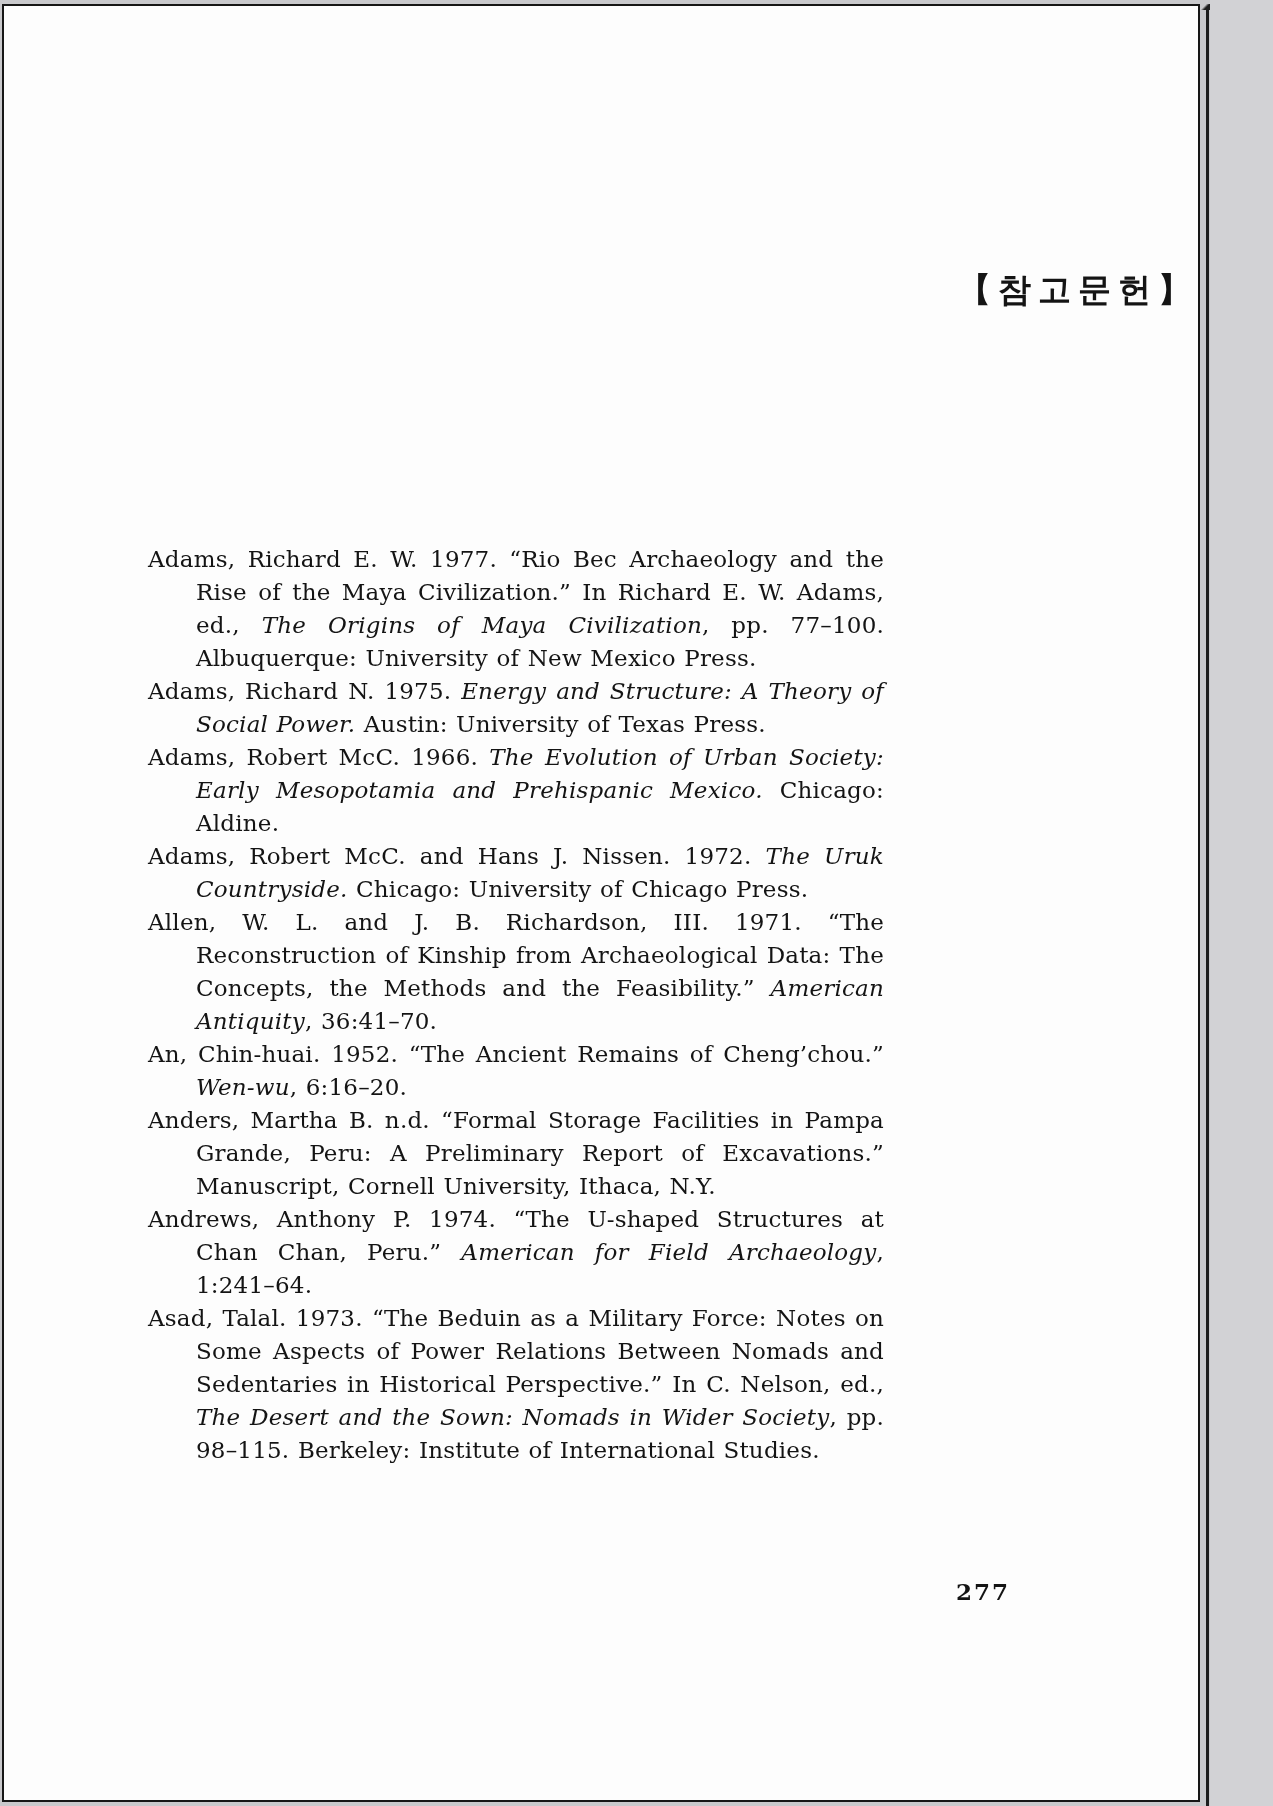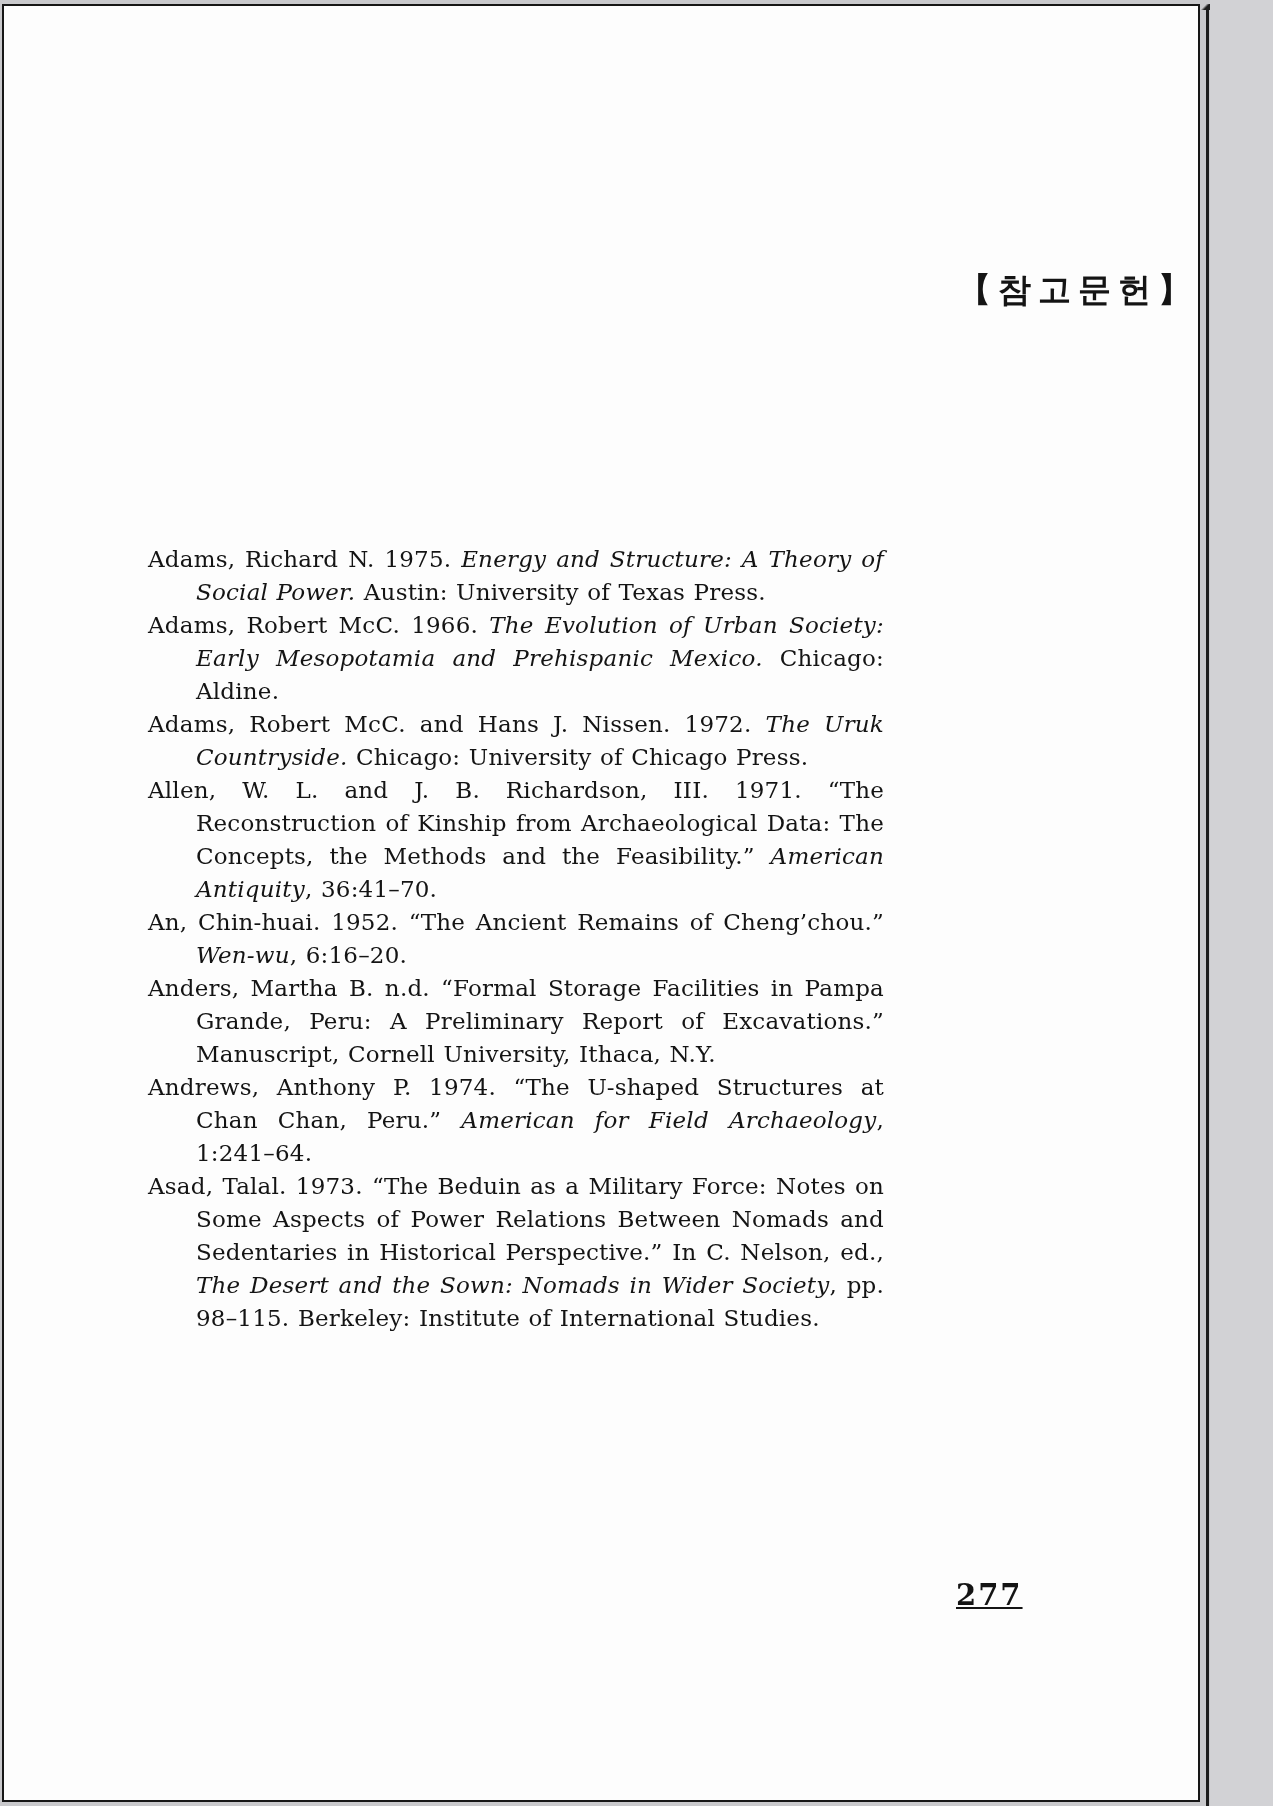--- a/index.html
+++ b/index.html
@@ -65,35 +65,35 @@
     text-align: justify;
     text-indent: -48px;
     padding-left: 48px;
     letter-spacing: 0.2px;
     word-spacing: 1px;
   }
   .ref .it { font-style: italic; }
   .pagenum {
     position: absolute;
     left: 952px; top: 1572px;
-    font-size: 29px;
+    font-size: 23px;
     font-weight: bold;
     letter-spacing: 2px;
     color: #141414;
-    text-decoration: underline;
   }
 </style>
 </head>
 <body>
 
 <div id="stage" style="background: rgb(201, 201, 204);">
   <div id="outer-right"></div>
   <div id="page" style="background: rgb(253, 253, 253);">
     <div class="title">【참고문헌】</div>
     <div class="refs">
+        <div class="ref"><span class="rm">Adams, Richard E. W. 1977. “Rio Bec Archaeology and the Rise of the Maya Civilization.” In Richard E. W. Adams, ed., </span><span class="it">The Origins of Maya Civilization</span><span class="rm">, pp. 77–100. Albuquerque: University of New Mexico Press.</span></div>
         <div class="ref"><span class="rm">Adams, Richard N. 1975. </span><span class="it">Energy and Structure: A Theory of Social Power.</span><span class="rm"> Austin: University of Texas Press.</span></div>
         <div class="ref"><span class="rm">Adams, Robert McC. 1966. </span><span class="it">The Evolution of Urban Society: Early Mesopotamia and Prehispanic Mexico.</span><span class="rm"> Chicago: Aldine.</span></div>
         <div class="ref"><span class="rm">Adams, Robert McC. and Hans J. Nissen. 1972. </span><span class="it">The Uruk Countryside.</span><span class="rm"> Chicago: University of Chicago Press.</span></div>
         <div class="ref"><span class="rm">Allen, W. L. and J. B. Richardson, III. 1971. “The Reconstruction of Kinship from Archaeological Data: The Concepts, the Methods and the Feasibility.” </span><span class="it">American Antiquity</span><span class="rm">, 36:41–70.</span></div>
         <div class="ref"><span class="rm">An, Chin-huai. 1952. “The Ancient Remains of Cheng’chou.” </span><span class="it">Wen-wu</span><span class="rm">, 6:16–20.</span></div>
         <div class="ref"><span class="rm">Anders, Martha B. n.d. “Formal Storage Facilities in Pampa Grande, Peru: A Preliminary Report of Excavations.” Manuscript, Cornell University, Ithaca, N.Y.</span></div>
         <div class="ref"><span class="rm">Andrews, Anthony P. 1974. “The U-shaped Structures at Chan Chan, Peru.” </span><span class="it">American for Field Archaeology</span><span class="rm">, 1:241–64.</span></div>
         <div class="ref"><span class="rm">Asad, Talal. 1973. “The Beduin as a Military Force: Notes on Some Aspects of Power Relations Between Nomads and Sedentaries in Historical Perspective.” In C. Nelson, ed., </span><span class="it">The Desert and the Sown: Nomads in Wider Society</span><span class="rm">, pp. 98–115. Berkeley: Institute of International Studies.</span></div>
       </div>
     <div class="pagenum">277</div>

